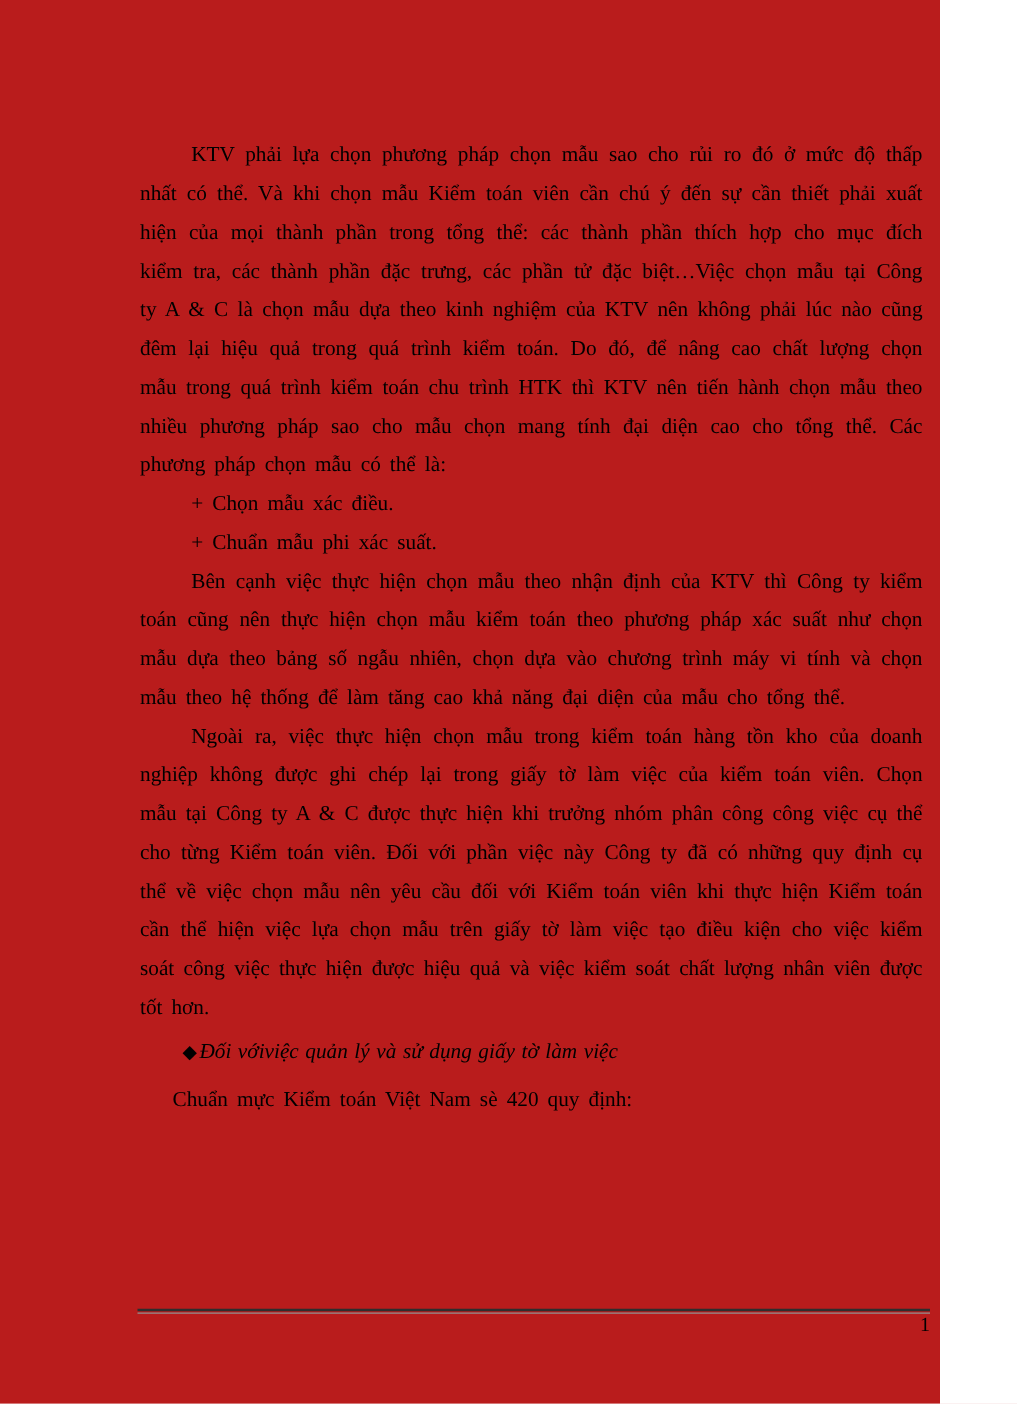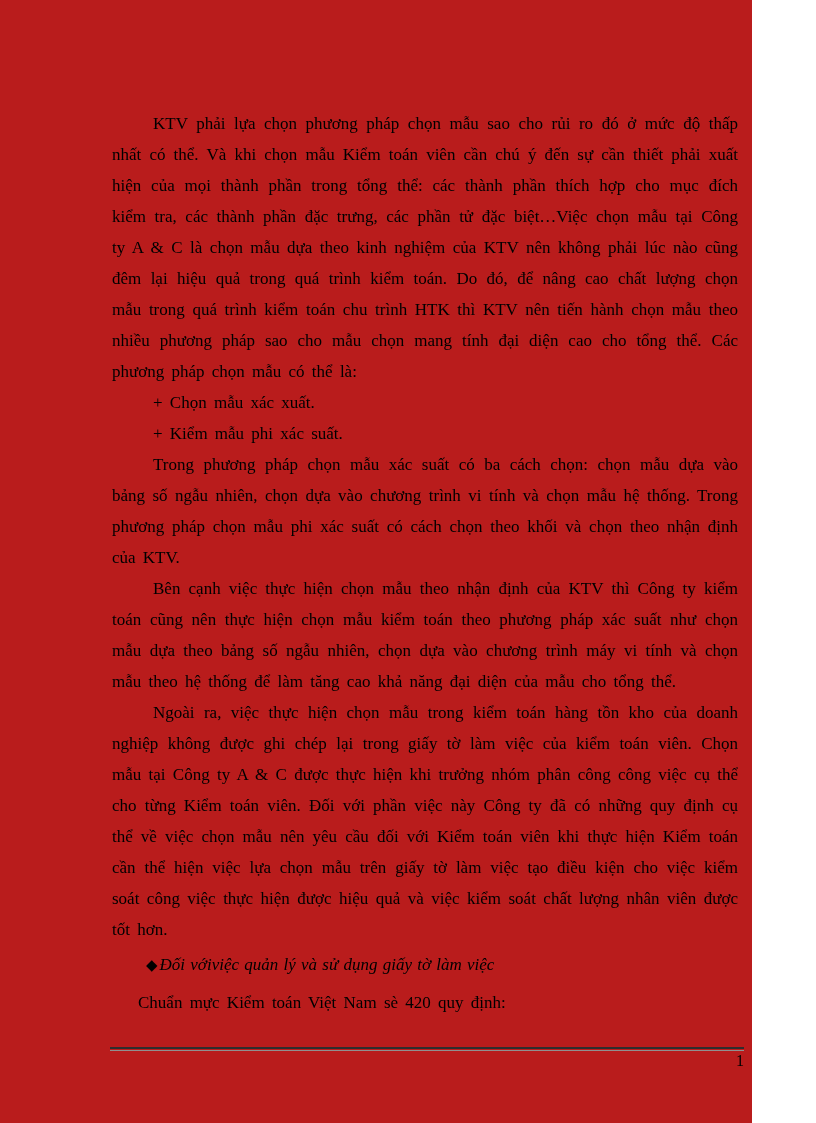--- a/index.html
+++ b/index.html
@@ -72,23 +72,22 @@
     font-size: 16px;
     line-height: 20px;
   }
 </style>
 </head>
 <body>
 
 <div class="page">
   <div class="content">
     <p class="body-para">KTV phải lựa chọn phương pháp chọn mẫu sao cho rủi ro đó ở mức độ thấp nhất có thể. Và khi chọn mẫu Kiểm toán viên cần chú ý đến sự cần thiết phải xuất hiện của mọi thành phần trong tổng thể: các thành phần thích hợp cho mục đích kiểm tra, các thành phần đặc trưng, các phần tử đặc biệt…Việc chọn mẫu tại Công ty A &amp; C là chọn mẫu dựa theo kinh nghiệm của KTV nên không phải lúc nào cũng đêm lại hiệu quả trong quá trình kiểm toán. Do đó, để nâng cao chất lượng chọn mẫu trong quá trình kiểm toán chu trình HTK thì KTV nên tiến hành chọn mẫu theo nhiều phương pháp sao cho mẫu chọn mang tính đại diện cao cho tổng thể. Các phương pháp chọn mẫu có thể là:</p>
-    <p class="list-line">+ Chọn mẫu xác xuất.</p>
-    <p class="list-line">+ Kiểm mẫu phi xác suất.</p>
-    <p class="body-para">Trong phương pháp chọn mẫu xác suất có ba cách chọn: chọn mẫu dựa vào bảng số ngẫu nhiên, chọn dựa vào chương trình vi tính và chọn mẫu hệ thống. Trong phương pháp chọn mẫu phi xác suất có cách chọn theo khối và chọn theo nhận định của KTV.</p>
+    <p class="list-line">+ Chọn mẫu xác điều.</p>
+    <p class="list-line">+ Chuẩn mẫu phi xác suất.</p>
     <p class="body-para">Bên cạnh việc thực hiện chọn mẫu theo nhận định của KTV thì Công ty kiểm toán cũng nên thực hiện chọn mẫu kiểm toán theo phương pháp xác suất như chọn mẫu dựa theo bảng số ngẫu nhiên, chọn dựa vào chương trình máy vi tính và chọn mẫu theo hệ thống để làm tăng cao khả năng đại diện của mẫu cho tổng thể.</p>
     <p class="body-para">Ngoài ra, việc thực hiện chọn mẫu trong kiểm toán hàng tồn kho của doanh nghiệp không được ghi chép lại trong giấy tờ làm việc của kiểm toán viên. Chọn mẫu tại Công ty A &amp; C được thực hiện khi trưởng nhóm phân công công việc cụ thể cho từng Kiểm toán viên. Đối với phần việc này Công ty đã có những quy định cụ thể về việc chọn mẫu nên yêu cầu đối với Kiểm toán viên khi thực hiện Kiểm toán cần thể hiện việc lựa chọn mẫu trên giấy tờ làm việc tạo điều kiện cho việc kiểm soát công việc thực hiện được hiệu quả và việc kiểm soát chất lượng nhân viên được tốt hơn.</p>
     <p class="section-heading">
       <span class="bullet">◆</span><span>Đối vớiviệc quản lý và sử dụng giấy tờ làm việc</span>
     </p>
     <p class="closing-line">Chuẩn mực Kiểm toán Việt Nam sè 420 quy định:</p>
   </div>
 
   <div class="footer-rule"></div>
   <div class="page-number">1</div>

